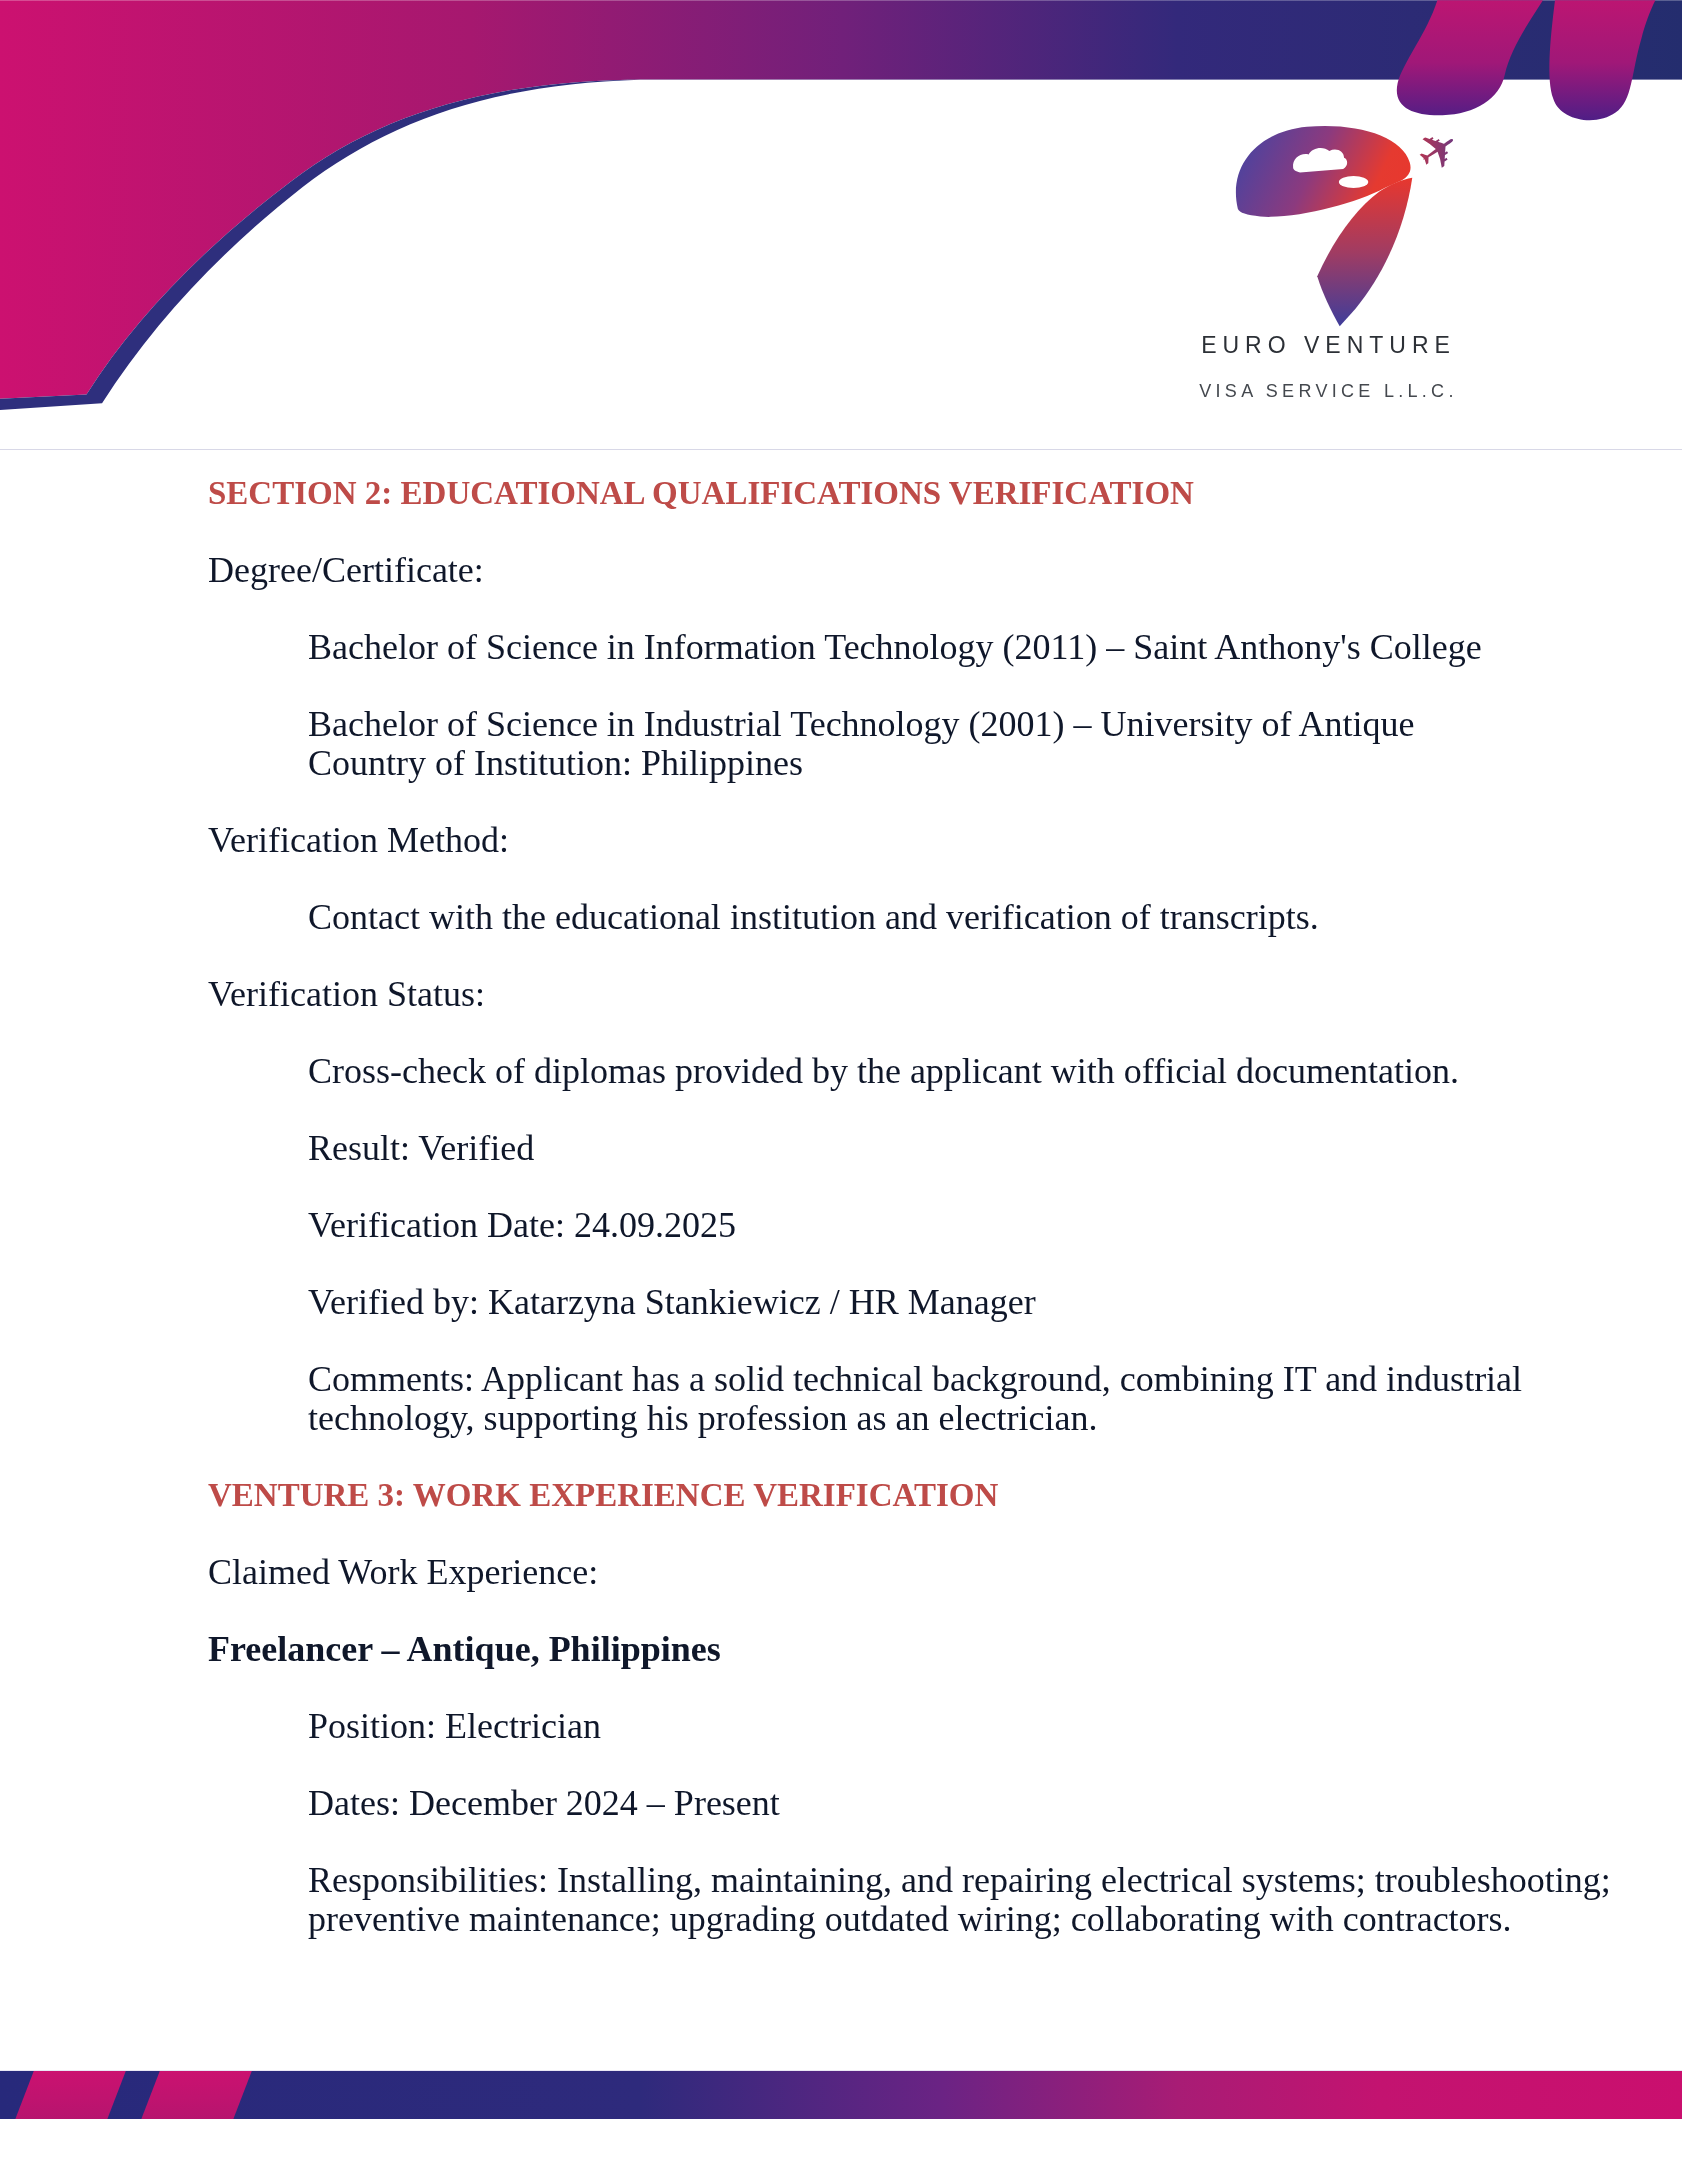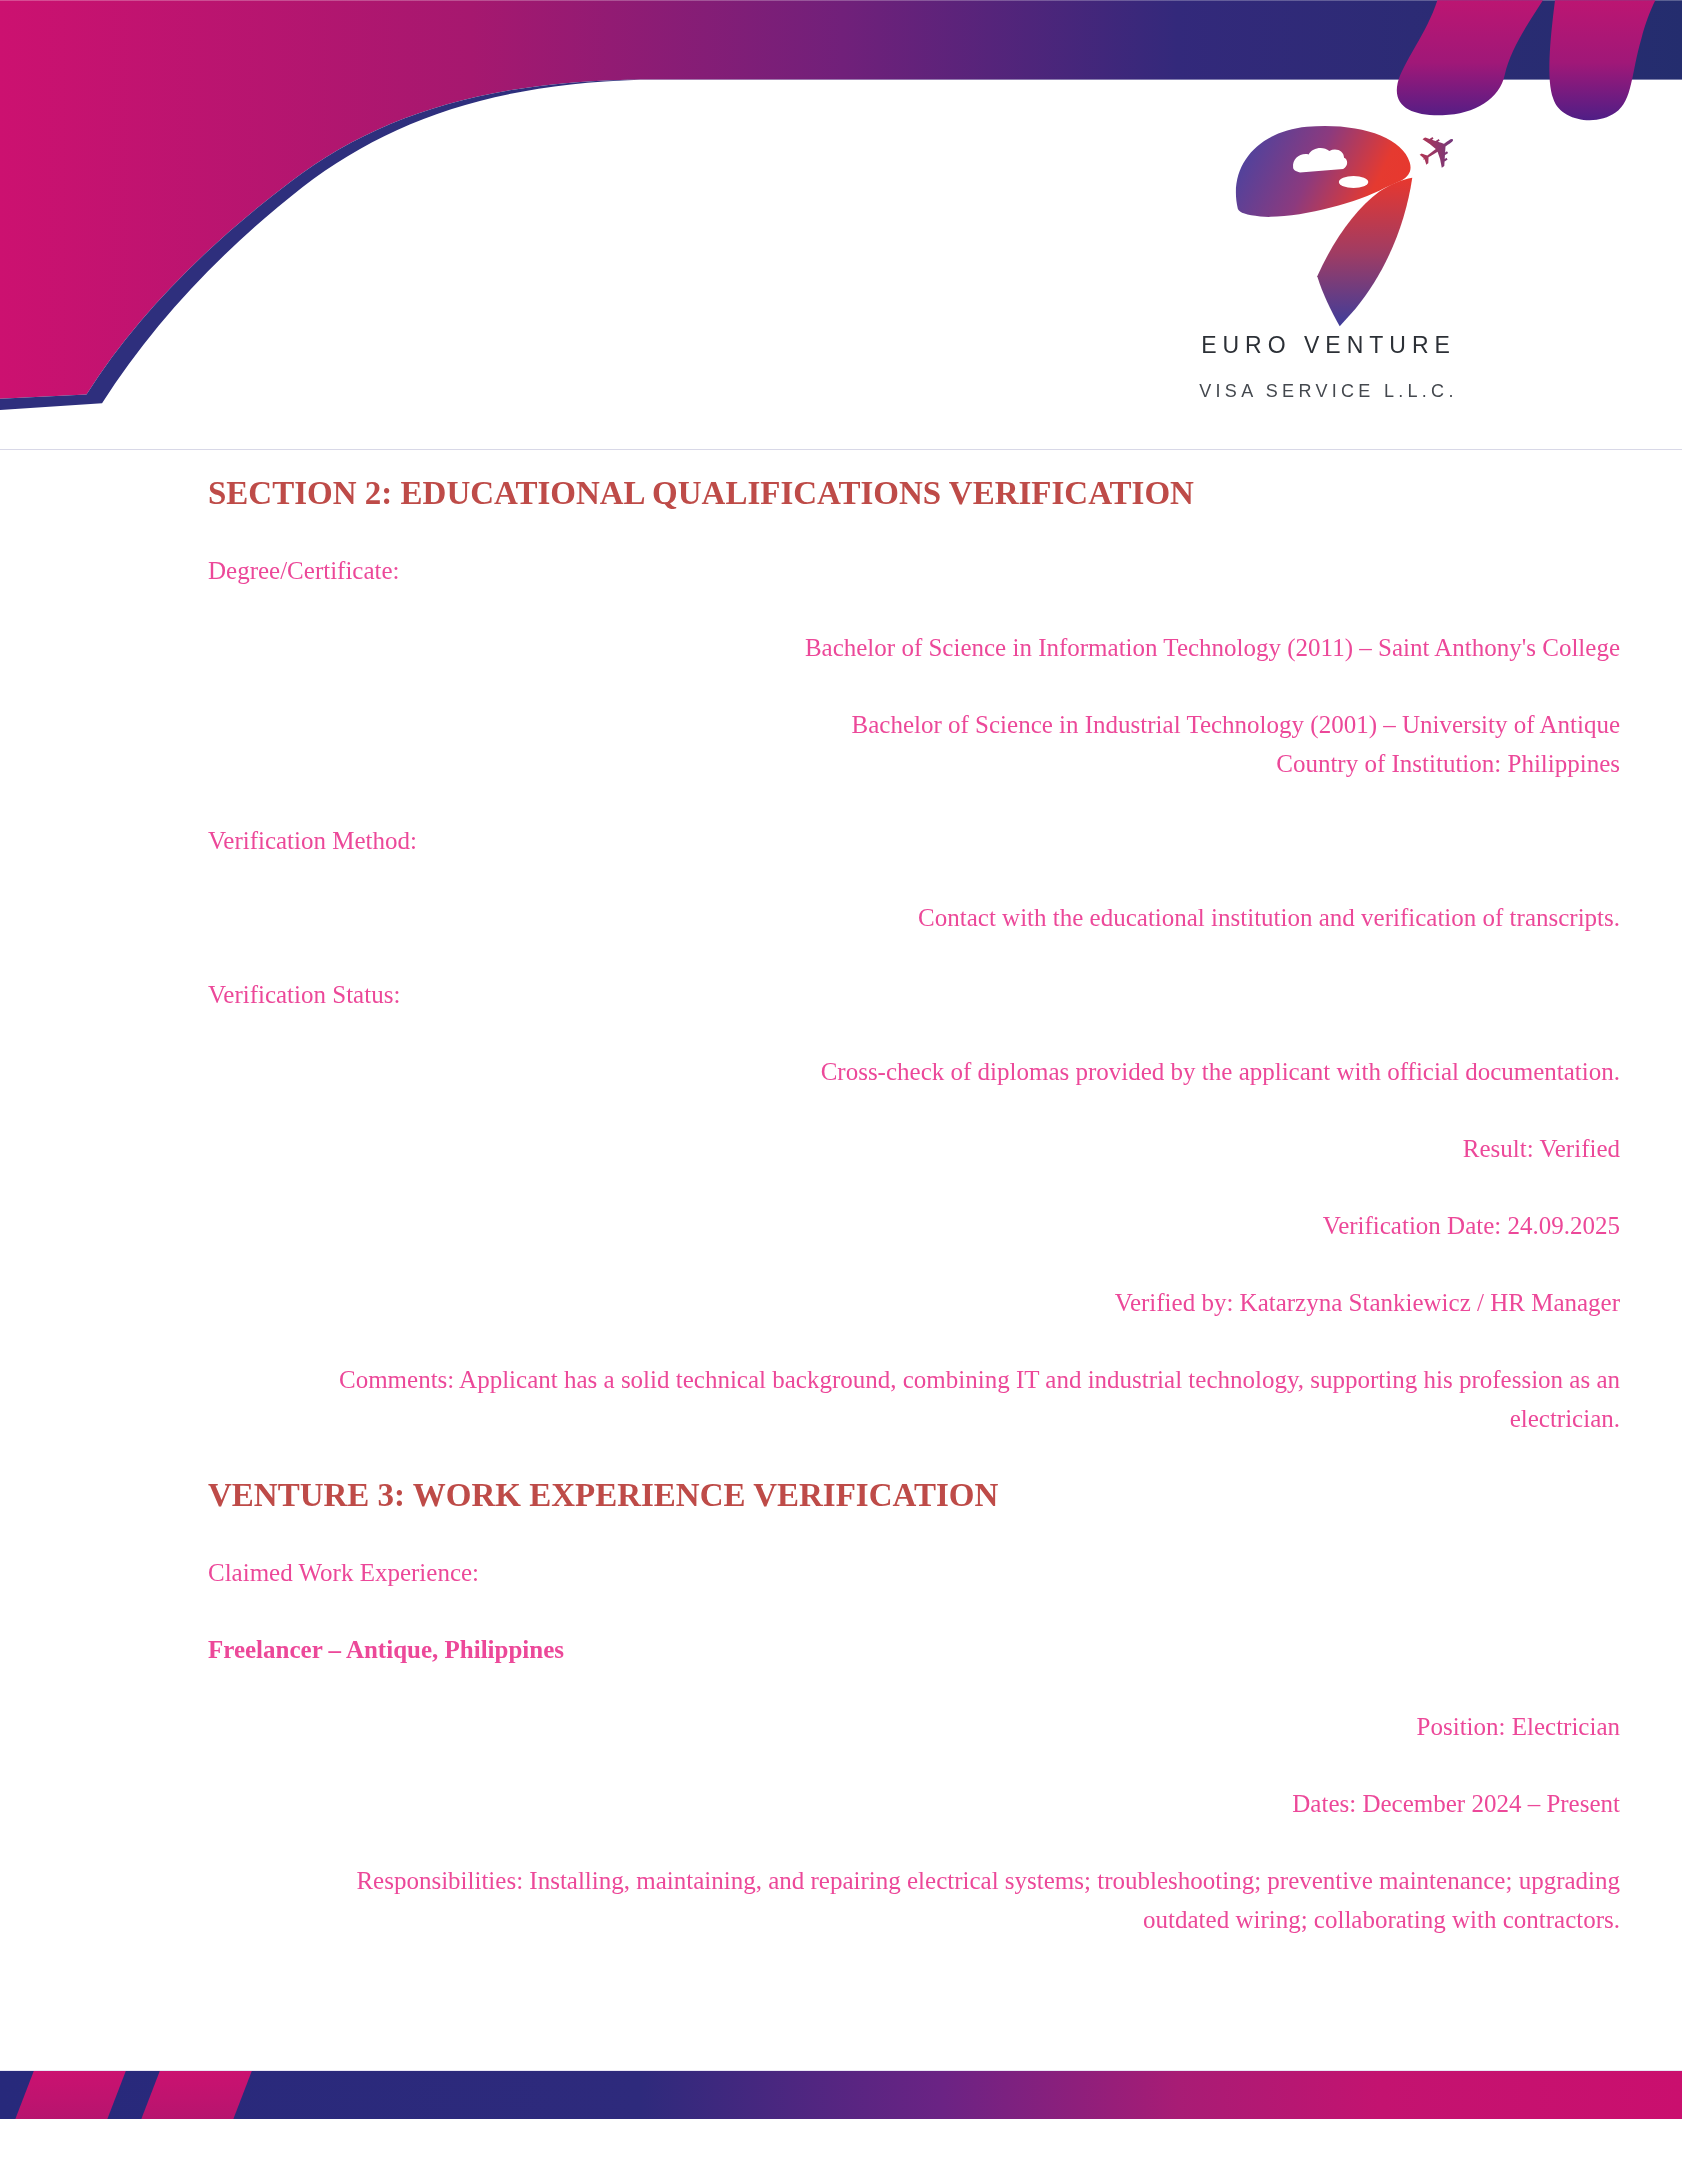--- a/index.html
+++ b/index.html
@@ -43,26 +43,26 @@
     padding:474px 63px 0 208px;
   }
   .h{
     font-size:33px;
     font-weight:bold;
     color:#be4b48;
     line-height:39px;
     margin:0 0 38px 0;
   }
   .p{
-    font-size:25px;
-    color:#ec4899;
+    font-size:36px;
+    color:#0f172a;
     line-height:39px;
     margin:0 0 38px 0;
   }
-  .ind{padding-left:100px;text-align:right;}
+  .ind{padding-left:100px;}
   .b{font-weight:bold;font-family:Liberation Serif, serif;}
   
   .bottom-band{
     position:absolute;
     left:0;top:2070px;
     width:1683px;height:48px;
     background:linear-gradient(90deg,#27297b 0%,#2e2a7c 38%,#6b2384 56%,#a81c75 70%,#c31370 82%,#ca0f6e 100%);
     border-top:1.7px solid #e9e7f4;
     overflow:hidden;
   }

